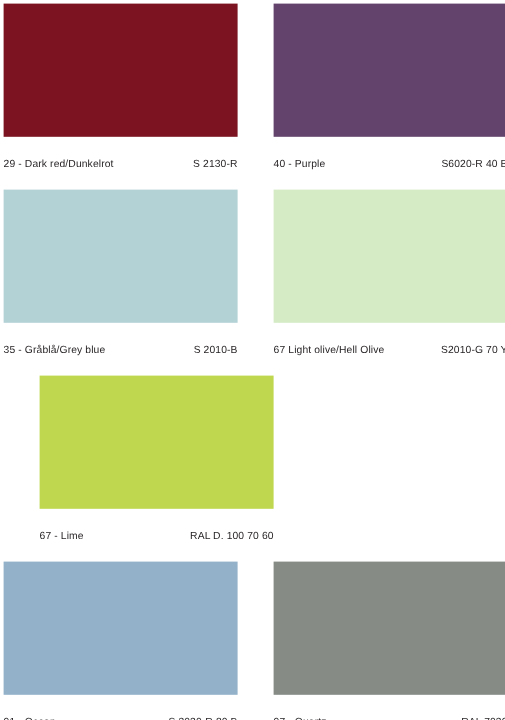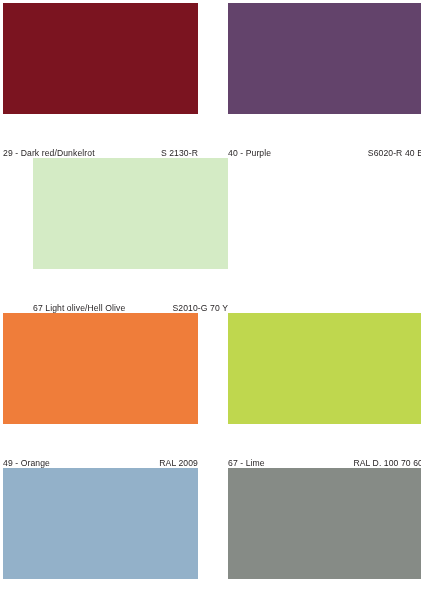--- a/index.html
+++ b/index.html
@@ -46,21 +46,21 @@
     width: 195px;
     height: 111px;
     display: block;
   }
 
   .swatch-caption {
     width: 195px;
     height: 44px;
     display: flex;
     flex-direction: row;
-    align-items: flex-end;
+    align-items: center;
     justify-content: space-between;
     font-size: 8.6px;
     color: #231f20;
     letter-spacing: 0.1px;
     white-space: nowrap;
   }
 
   .swatch-name {
     text-align: left;
     padding-right: 4px;
@@ -87,38 +87,38 @@
     <div class="swatch-cell">
       <div class="swatch-chip" style="background-color: rgb(99, 67, 107);"></div>
       <div class="swatch-caption">
         <span class="swatch-name">40 - Purple</span>
         <span class="swatch-code">S6020-R 40 B</span>
       </div>
     </div>
   </div>
 
   <div class="swatch-row">
+    <div class="swatch-cell">
+      <div class="swatch-chip" style="background-color: rgb(179, 210, 213);"></div>
+      <div class="swatch-caption">
+        <span class="swatch-name">35 - Gråblå/Grey blue</span>
+        <span class="swatch-code">S 2010-B</span>
+      </div>
+    </div>
     <div class="swatch-gutter"></div>
     <div class="swatch-cell">
       <div class="swatch-chip" style="background-color: rgb(212, 235, 197);"></div>
       <div class="swatch-caption">
         <span class="swatch-name">67 Light olive/Hell Olive</span>
         <span class="swatch-code">S2010-G 70 Y</span>
       </div>
     </div>
   </div>
 
   <div class="swatch-row">
-    <div class="swatch-cell">
-      <div class="swatch-chip" style="background-color: rgb(239, 125, 58);"></div>
-      <div class="swatch-caption">
-        <span class="swatch-name">49 - Orange</span>
-        <span class="swatch-code">RAL 2009</span>
-      </div>
-    </div>
     <div class="swatch-gutter"></div>
     <div class="swatch-cell">
       <div class="swatch-chip" style="background-color: rgb(191, 215, 78);"></div>
       <div class="swatch-caption">
         <span class="swatch-name">67 - Lime</span>
         <span class="swatch-code">RAL D. 100 70 60</span>
       </div>
     </div>
   </div>
 

